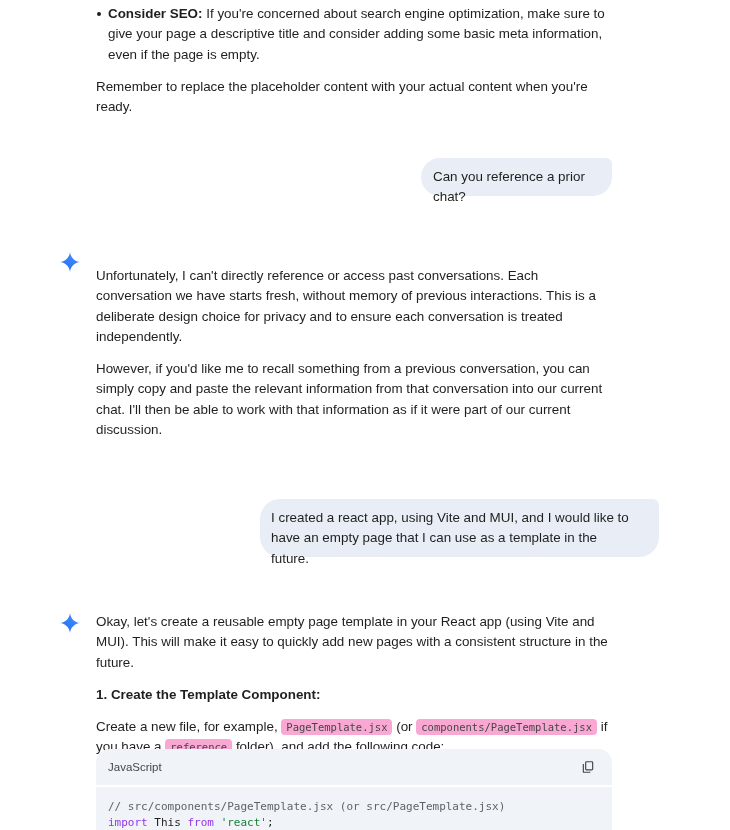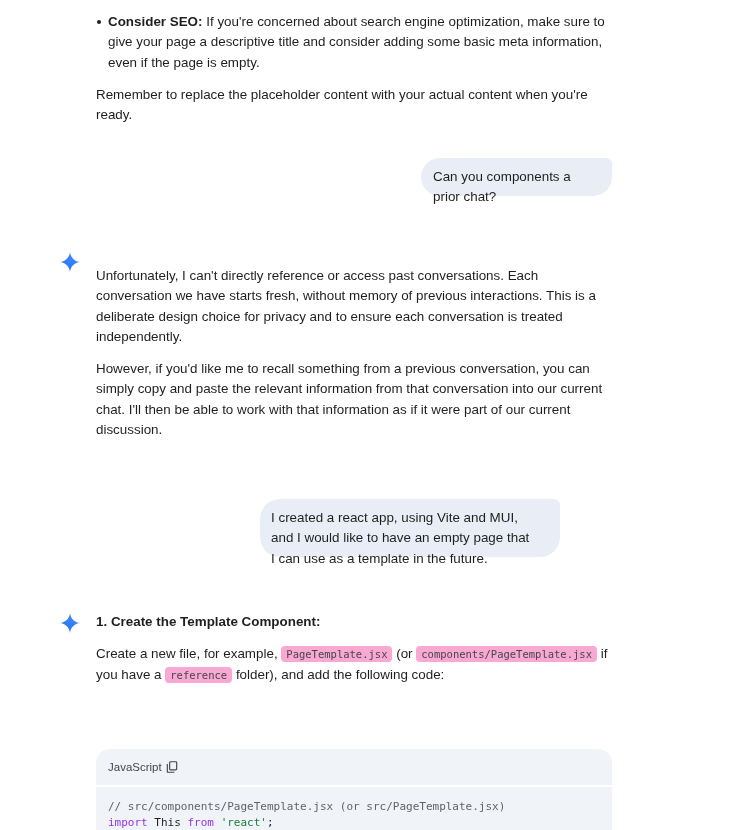--- a/index.html
+++ b/index.html
@@ -54,21 +54,21 @@
     
     .code-block {
       position: absolute; left: 96px; top: 749px;
       width: 516px;
       border-radius: 14px 14px 0 0;
       overflow: hidden;
     }
     .code-header {
       background: #f0f4f9;
       height: 36px;
-      display: flex; align-items: center; 
+      display: flex; align-items: center; justify-content: space-between;
       padding: 0 14px 0 12px;
       font-size: 11.5px; color: #444746;
     }
     .copy-btn {
       width: 20px; height: 20px;
       display: flex; align-items: center; justify-content: center;
       cursor: pointer;
     }
     .copy-btn svg { width: 14px; height: 14px; }
     .code-body {
@@ -87,69 +87,70 @@
     .tok-ident { color: #1f1f1f; }
     .tok-string { color: #188038; }
     .tok-punct { color: #1f1f1f; }
   </style>
 </head>
 <body>
 
 <div class="page">
 
   <div class="model-msg" style="top:4px;">
-    <div class="msg-body" style="top:8px;">
+    <div class="msg-body" style="top:0;">
       <ul>
         <li style="margin-bottom:12px;">
           <span class="bold">Consider SEO:</span><span> If you're concerned about search engine optimization, make sure to give your page a descriptive title and consider adding some basic meta information, even if the page is empty.</span>
         </li>
       </ul>
       <p>Remember to replace the placeholder content with your actual content when you're ready.</p>
     </div>
   </div>
 
   <div class="user-bubble" style="top:158px; left:421px; width:191px; height:38px; padding:9px 12px;">
-    <span>Can you components a prior chat?</span>
+    <span>Can you reference a prior chat?</span>
   </div>
 
   <div class="model-msg" style="top:251px;">
     <div class="sparkle" style="top:0px;">
       <svg viewBox="0 0 24 24">
         <defs>
           <linearGradient id="sg1" x1="0" y1="1" x2="1" y2="0">
             <stop offset="0" stop-color="#1c6ef2"></stop>
             <stop offset="1" stop-color="#4b90ff"></stop>
           </linearGradient>
         </defs>
         <path d="M12 1 C12.6 7 17 11.4 23 12 C17 12.6 12.6 17 12 23 C11.4 17 7 12.6 1 12 C7 11.4 11.4 7 12 1 Z" fill="url(#sg1)"></path>
       </svg>
     </div>
     <div class="msg-body" style="top:15px;">
       <p>Unfortunately, I can't directly reference or access past conversations. Each conversation we have starts fresh, without memory of previous interactions. This is a deliberate design choice for privacy and to ensure each conversation is treated independently.</p>
       <p>However, if you'd like me to recall something from a previous conversation, you can simply copy and paste the relevant information from that conversation into our current chat. I'll then be able to work with that information as if it were part of our current discussion.</p>
     </div>
   </div>
 
-  <div class="user-bubble" style="top:499px; left:260px; width:300px; height:58px; padding:9px 24px 9px 11px;">
+  <div class="user-bubble" style="top:499px; left:260px; width:399px; height:58px; padding:9px 24px 9px 11px;">
     <span>I created a react app, using Vite and MUI, and I would like to have an empty page that I can use as a template in the future.</span>
   </div>
 
   <div class="model-msg" style="top:612px;">
     <div class="sparkle" style="top:0px;">
       <svg viewBox="0 0 24 24">
         <defs>
           <linearGradient id="sg2" x1="0" y1="1" x2="1" y2="0">
             <stop offset="0" stop-color="#1c6ef2"></stop>
             <stop offset="1" stop-color="#4b90ff"></stop>
           </linearGradient>
         </defs>
         <path d="M12 1 C12.6 7 17 11.4 23 12 C17 12.6 12.6 17 12 23 C11.4 17 7 12.6 1 12 C7 11.4 11.4 7 12 1 Z" fill="url(#sg2)"></path>
       </svg>
     </div>
     <div class="msg-body" style="top:0;">
+      <p>Okay, let's create a reusable empty page template in your React app (using Vite and MUI). This will make it easy to quickly add new pages with a consistent structure in the future.</p>
       <p class="bold">1. Create the Template Component:</p>
       <p>
         <span>Create a new file, for example, </span><code class="inline-code">PageTemplate.jsx</code><span> (or </span><code class="inline-code">components/PageTemplate.jsx</code><span> if you have a </span><code class="inline-code">reference</code><span> folder), and add the following code:</span>
       </p>
     </div>
   </div>
 
   <div class="code-block">
     <div class="code-header">
       <span>JavaScript</span>

